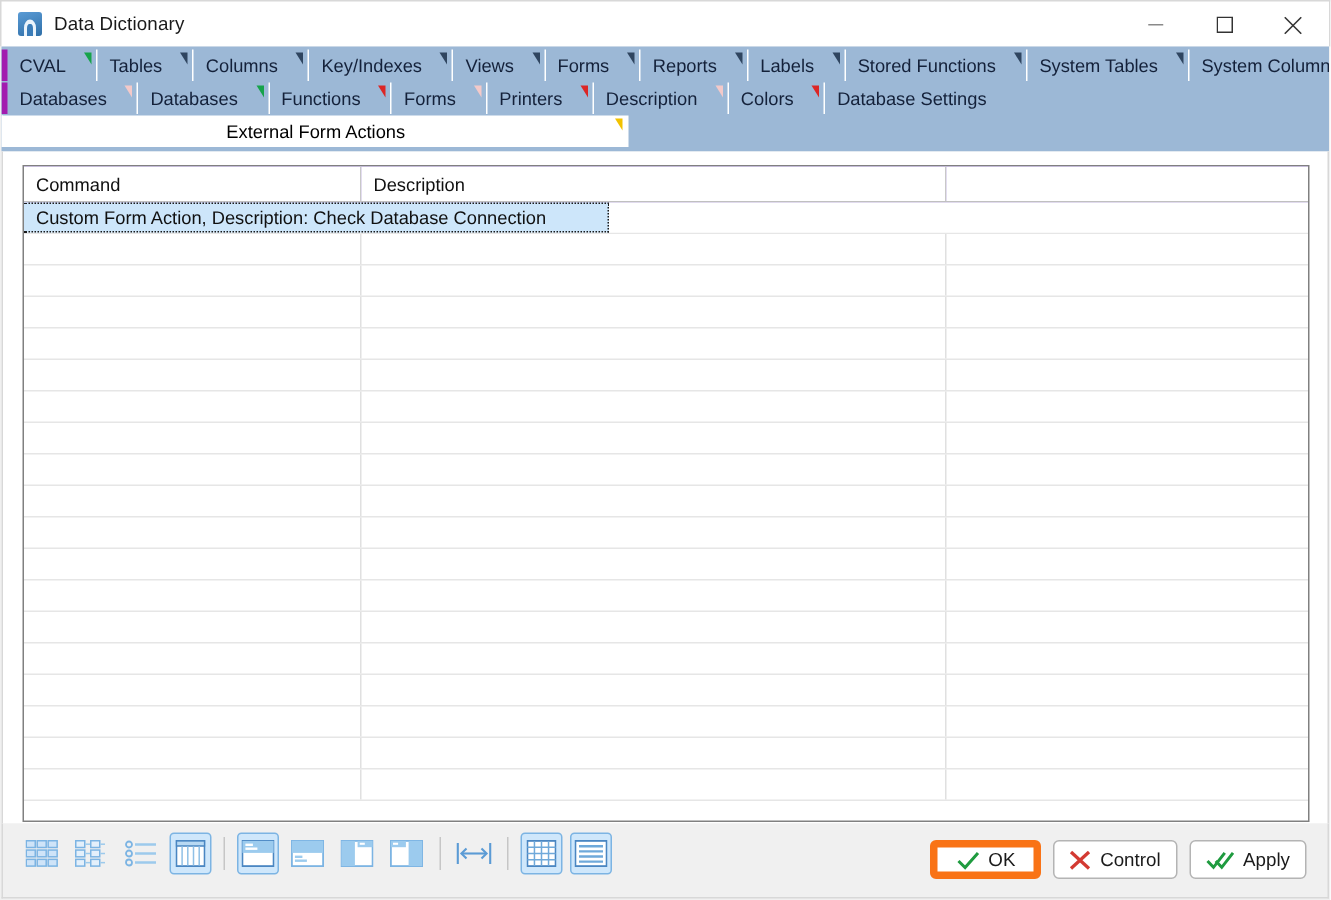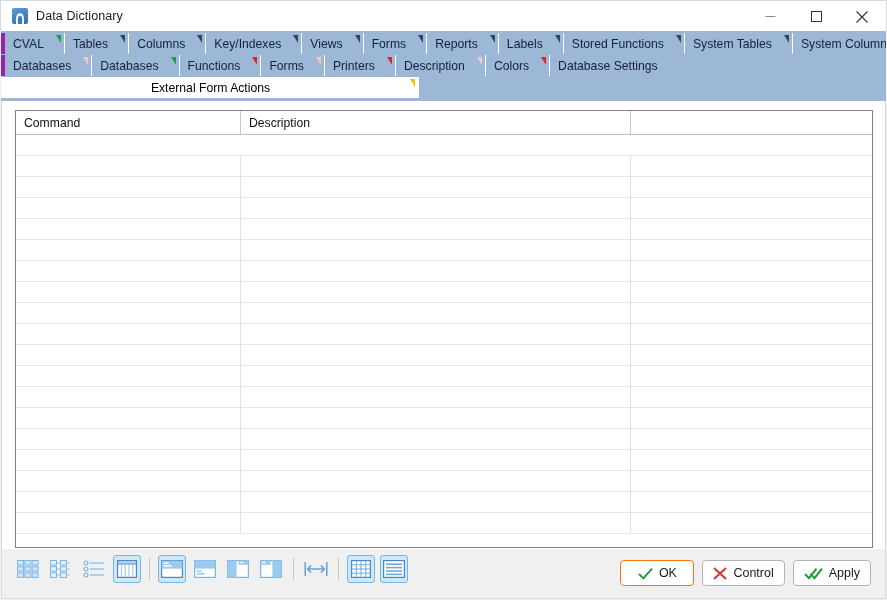--- a/index.html
+++ b/index.html
@@ -258,21 +258,21 @@
     background: #ffffff;
     border: 1px solid #b4b4b4;
     border-radius: 4px;
     display: flex; align-items: center; justify-content: center;
     gap: 6px;
     font-size: 12.5px;
     color: #1a1a1a;
     padding: 0 10px;
     cursor: default;
   }
-  .btn.default { border: 1px solid #f97316; }
+  .btn.default { border: 5px solid #f97316; }
   .btn svg { display: block; flex: none; }
 </style>
 </head>
 <body>
 
 <div id="app">
 
   <div class="titlebar">
     <div class="title-icon"></div>
     <div class="title-text">Data Dictionary</div>
@@ -390,20 +390,21 @@
   <div class="content">
     <div class="gridwrap">
 
       <div class="ghead">
         <div class="hc" style="width:225px">Command</div>
         <div class="hc" style="width:390px">Description</div>
         <div class="hc last" style="flex:1"></div>
       </div>
 
       <div class="grow selected">
+        <div class="gc" style="width:390px">Custom Form Action, Description: Check Database Connection</div>
         <div class="gc spacer last" style="flex:1"></div>
       </div>
 
       <div id="empty-rows">
           <div class="grow">
             <div class="gc" style="width:225px"></div>
             <div class="gc" style="width:390px"></div>
             <div class="gc last" style="flex:1"></div>
           </div>
           <div class="grow">

